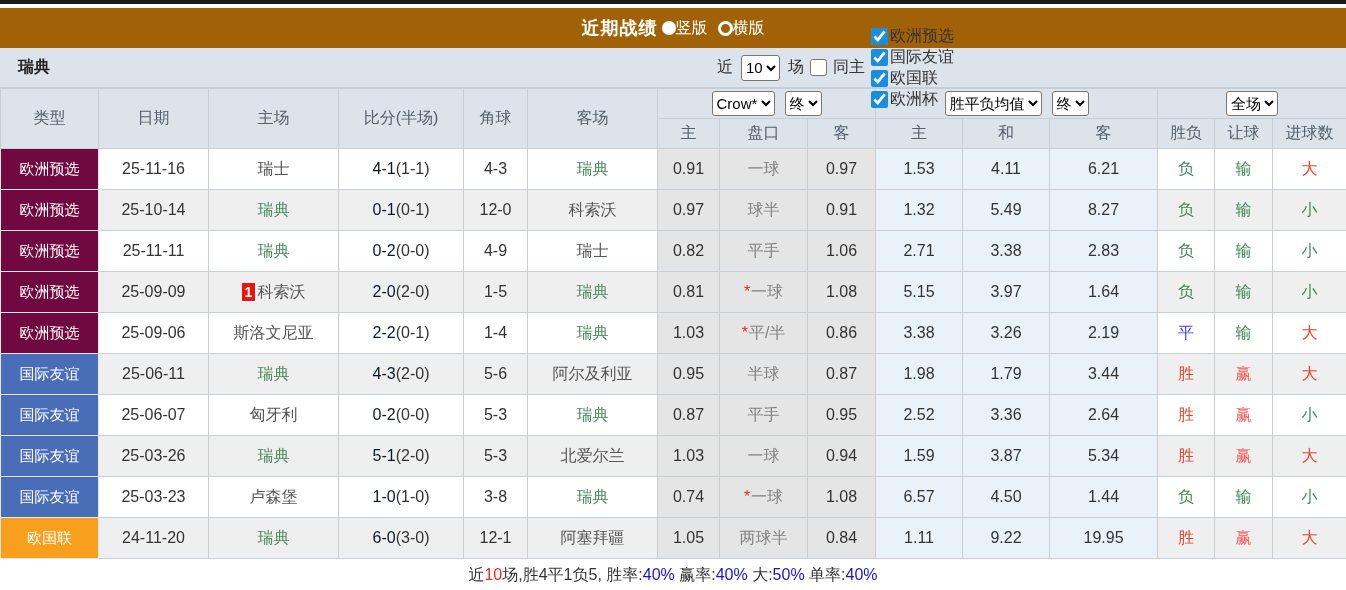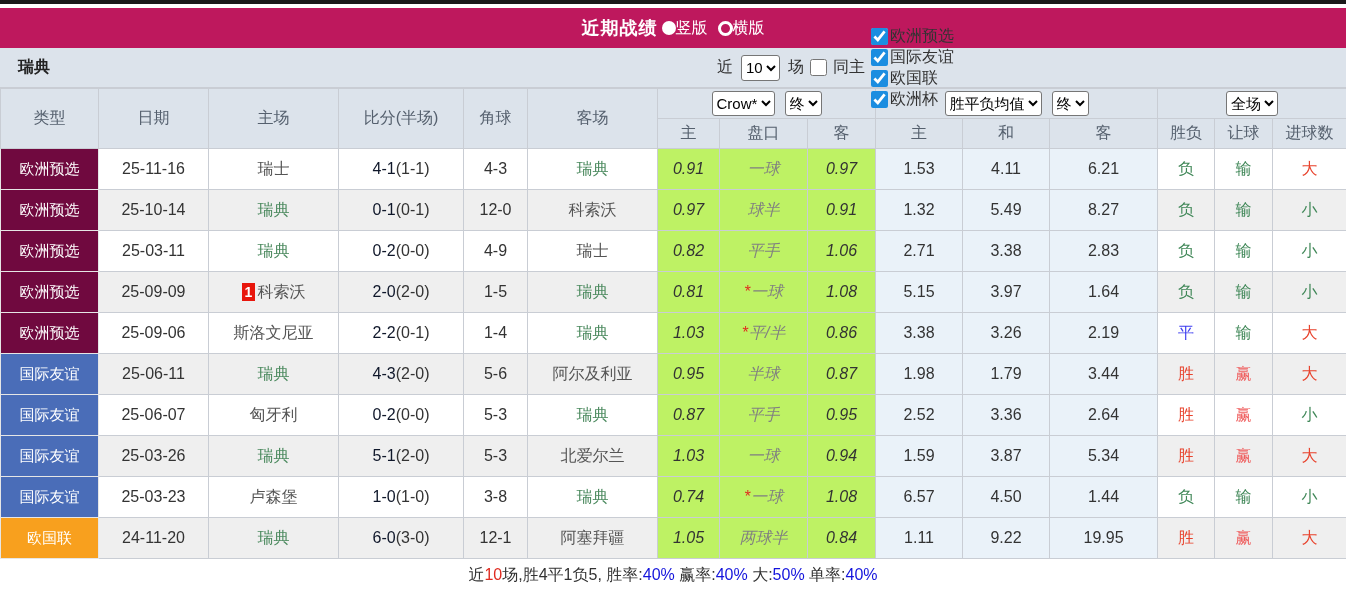--- a/index.html
+++ b/index.html
@@ -3,41 +3,41 @@
 <meta charset="utf-8">
 <style>
   * { box-sizing: border-box; margin: 0; padding: 0; }
   html,body { background:#fff; }
   body { font-family: "Liberation Sans", "DejaVu Sans", sans-serif; width:1346px; }
   .page { width:1346px; height:590px; background:#fff; overflow:hidden; position:relative; }
 
   .top-line { height:4px; background:#1a1a1a; }
   .top-gap { height:4px; background:#fff; }
 
-  .topbar { height:40px; background:#be185d; display:flex; align-items:center; justify-content:center; gap:10px;font-family:Liberation Mono, monospace; }
+  .topbar { height:40px; background:#a16207; display:flex; align-items:center; justify-content:center; gap:10px;font-family:Liberation Mono, monospace; }
   .topbar .title { color:#fff; font-weight:bold; font-size:18px; letter-spacing:1px; }
   .radio-group { display:flex; align-items:center; color:#fff; font-size:16px; }
   .radio-filled { display:inline-block; width:14px; height:14px; background:#fff; border-radius:50%; margin-left:-6px; }
   .radio-ring { display:inline-block; width:15px; height:15px; border:3px solid #fff; border-radius:50%; margin-left:10px; }
 
   .filterbar { height:40px; background:#dce3eb; display:flex; align-items:center; font-size:16px; color:#333; border-bottom:1px solid #c9cdd4; }
   .team-name { font-weight:bold; color:#222; padding-left:18px; font-size:16px; }
   .filter-cluster { margin-left:auto; margin-right:392px; display:flex; align-items:center; gap:4px; }
   .filter-cluster select { height:26px; font-size:15px; border:1px solid #767676; background:#fff; border-radius:3px; margin:0 4px; }
   .filter-cluster input[type=checkbox] { width:17px; height:17px; accent-color:#1b8de0; margin:0 2px; }
   .comp-item { display:flex; align-items:center; }
 
   table { width:1346px; border-collapse:collapse; table-layout:fixed; }
   th, td { border:1px solid #c9cdd4; text-align:center; overflow:hidden; white-space:nowrap; }
   thead th { background:#dce3eb; color:#55606e; font-weight:normal; font-size:16px; height:30px; }
   thead .sel-row th { height:30px; }
   thead select { height:25px; font-size:15px; border:1px solid #767676; background:#fff; border-radius:3px; margin:0 5px; }
   tbody td { height:41px; font-size:16px; color:#333; background:#fff; }
   tbody tr.alt td { background:#efefef; }
-  tbody td.tint-cream, tbody tr.alt td.tint-cream { background:#bef264;font-style:italic; }
+  tbody td.tint-cream, tbody tr.alt td.tint-cream { background:#e5e5e5; }
   tbody td.tint-blue, tbody tr.alt td.tint-blue { background:#eaf2f9; }
   td.type-cell { color:#fff; font-size:15px; border-color:#e6e6e6; }
   .score-main { color:#0f172a; }
   .team-green { color:#4c8a5f; }
   .team-gray { color:#555; }
   .handicap-text { color:#808080; }
   .star { color:#e02b20; margin-right:1px; }
   .badge-1 { display:inline-block; background:#e8160c; color:#fff; font-weight:bold; font-size:14px; padding:0 3px; margin-right:2px; line-height:18px; }
 
   .summary { height:33px; display:flex; align-items:center; justify-content:center; font-size:16px; background:#fff; }
@@ -168,21 +168,21 @@
           <td class="tint-cream">0.91</td>
           <td class="tint-blue">1.32</td>
           <td class="tint-blue">5.49</td>
           <td class="tint-blue">8.27</td>
           <td style="color: rgb(63, 135, 87);">负</td>
           <td style="color: rgb(63, 135, 87);">输</td>
           <td style="color: rgb(63, 135, 87);">小</td>
         </tr>
         <tr>
           <td class="type-cell" style="background: rgb(112, 9, 63);">欧洲预选</td>
-          <td>25-03-11</td>
+          <td>25-11-11</td>
           <td><span class="team-green">瑞典</span></td>
           <td><span class="score-main">0-2</span><span>(0-0)</span></td>
           <td>4-9</td>
           <td><span class="team-gray">瑞士</span></td>
           <td class="tint-cream">0.82</td>
           <td class="tint-cream"><span class="handicap-text">平手</span></td>
           <td class="tint-cream">1.06</td>
           <td class="tint-blue">2.71</td>
           <td class="tint-blue">3.38</td>
           <td class="tint-blue">2.83</td>

